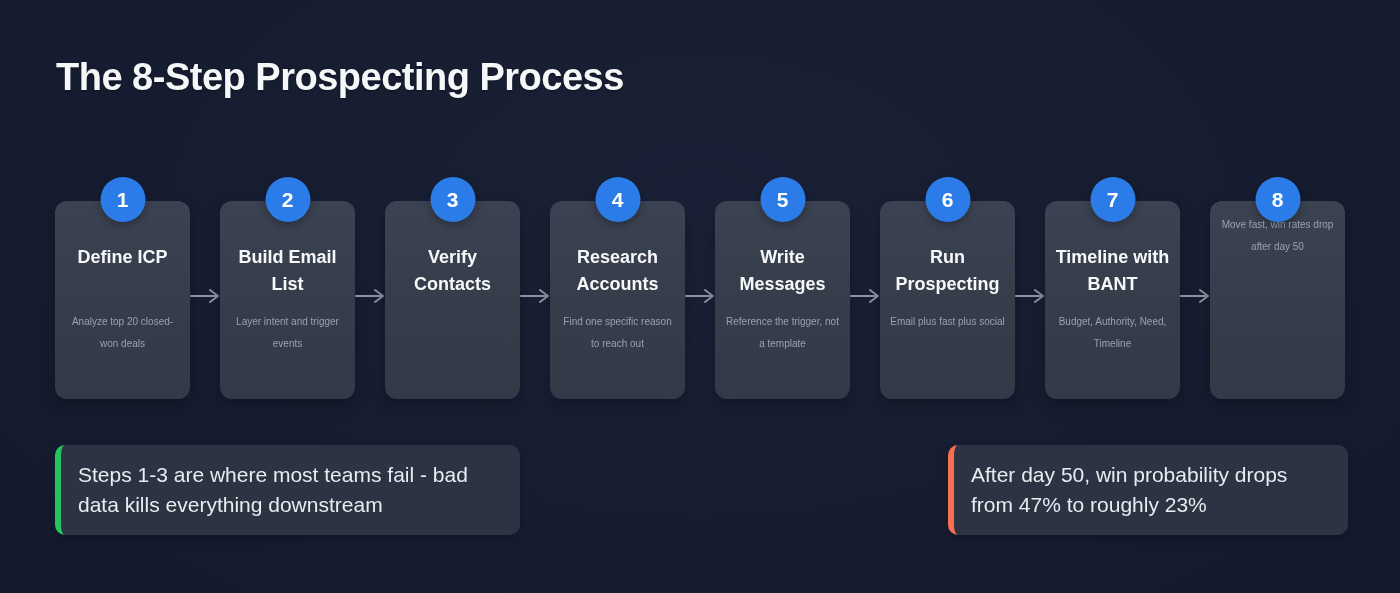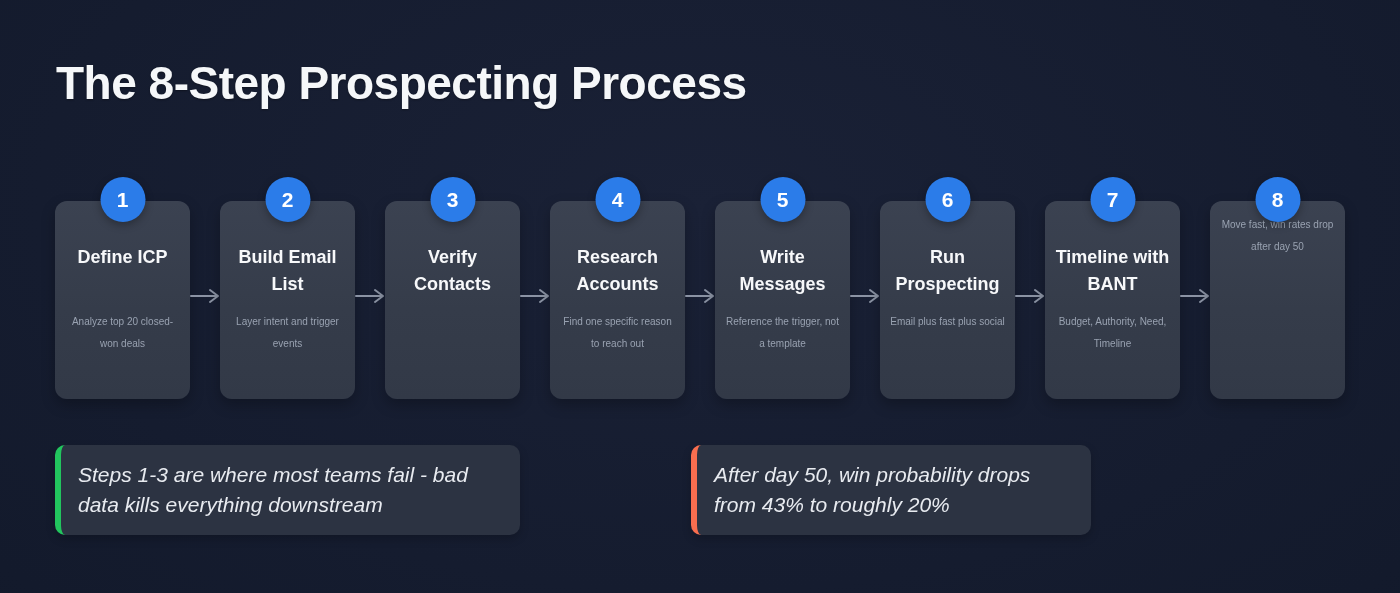--- a/index.html
+++ b/index.html
@@ -14,21 +14,21 @@
     background: radial-gradient(ellipse 1200px 700px at 50% 35%, #1a2136 0%, #151c2f 55%, #111829 100%);
     font-family: "Liberation Sans", sans-serif;
   }
 
   
   .page-title {
     position: absolute;
     left: 56px;
     top: 56px;
     margin: 0;
-    font-size: 46px;
+    font-size: 38px;
     font-weight: 700;
     letter-spacing: -0.5px;
     color: #f5f7f9;
     text-shadow: 0 1px 2px rgba(0,0,0,0.35);
   }
 
   
   .flow {
     position: absolute;
     left: 55px;
@@ -92,24 +92,23 @@
     position: absolute;
     left: 0;
     top: 87px;
   }
 
   
   .callouts {
     position: absolute;
     left: 55px;
     top: 445px;
-    width: 1036px;
+    width: 1293px;
     display: flex;
     justify-content: space-between;
-    font-style: italic;
   }
   .callout {
     box-sizing: border-box;
     min-height: 90px;
     border-radius: 10px;
     background: #2c3342;
     border-left: 6px solid #888;
     display: flex;
     align-items: center;
     padding: 14px 20px 14px 17px;
@@ -218,15 +217,15 @@
     <div class="step-desc">Move fast, win rates drop after day 50</div>
   </div>
 
 </div>
 
 <div class="callouts">
   <div class="callout callout-left" style="border-left-color: rgb(34, 197, 94);">
     <div class="callout-text">Steps 1-3 are where most teams fail - bad data kills everything downstream</div>
   </div>
   <div class="callout callout-right" style="border-left-color: rgb(249, 110, 79);">
-    <div class="callout-text">After day 50, win probability drops from 43% to roughly 20%</div>
+    <div class="callout-text">After day 50, win probability drops from 47% to roughly 23%</div>
   </div>
 </div>
 
 </body></html>

